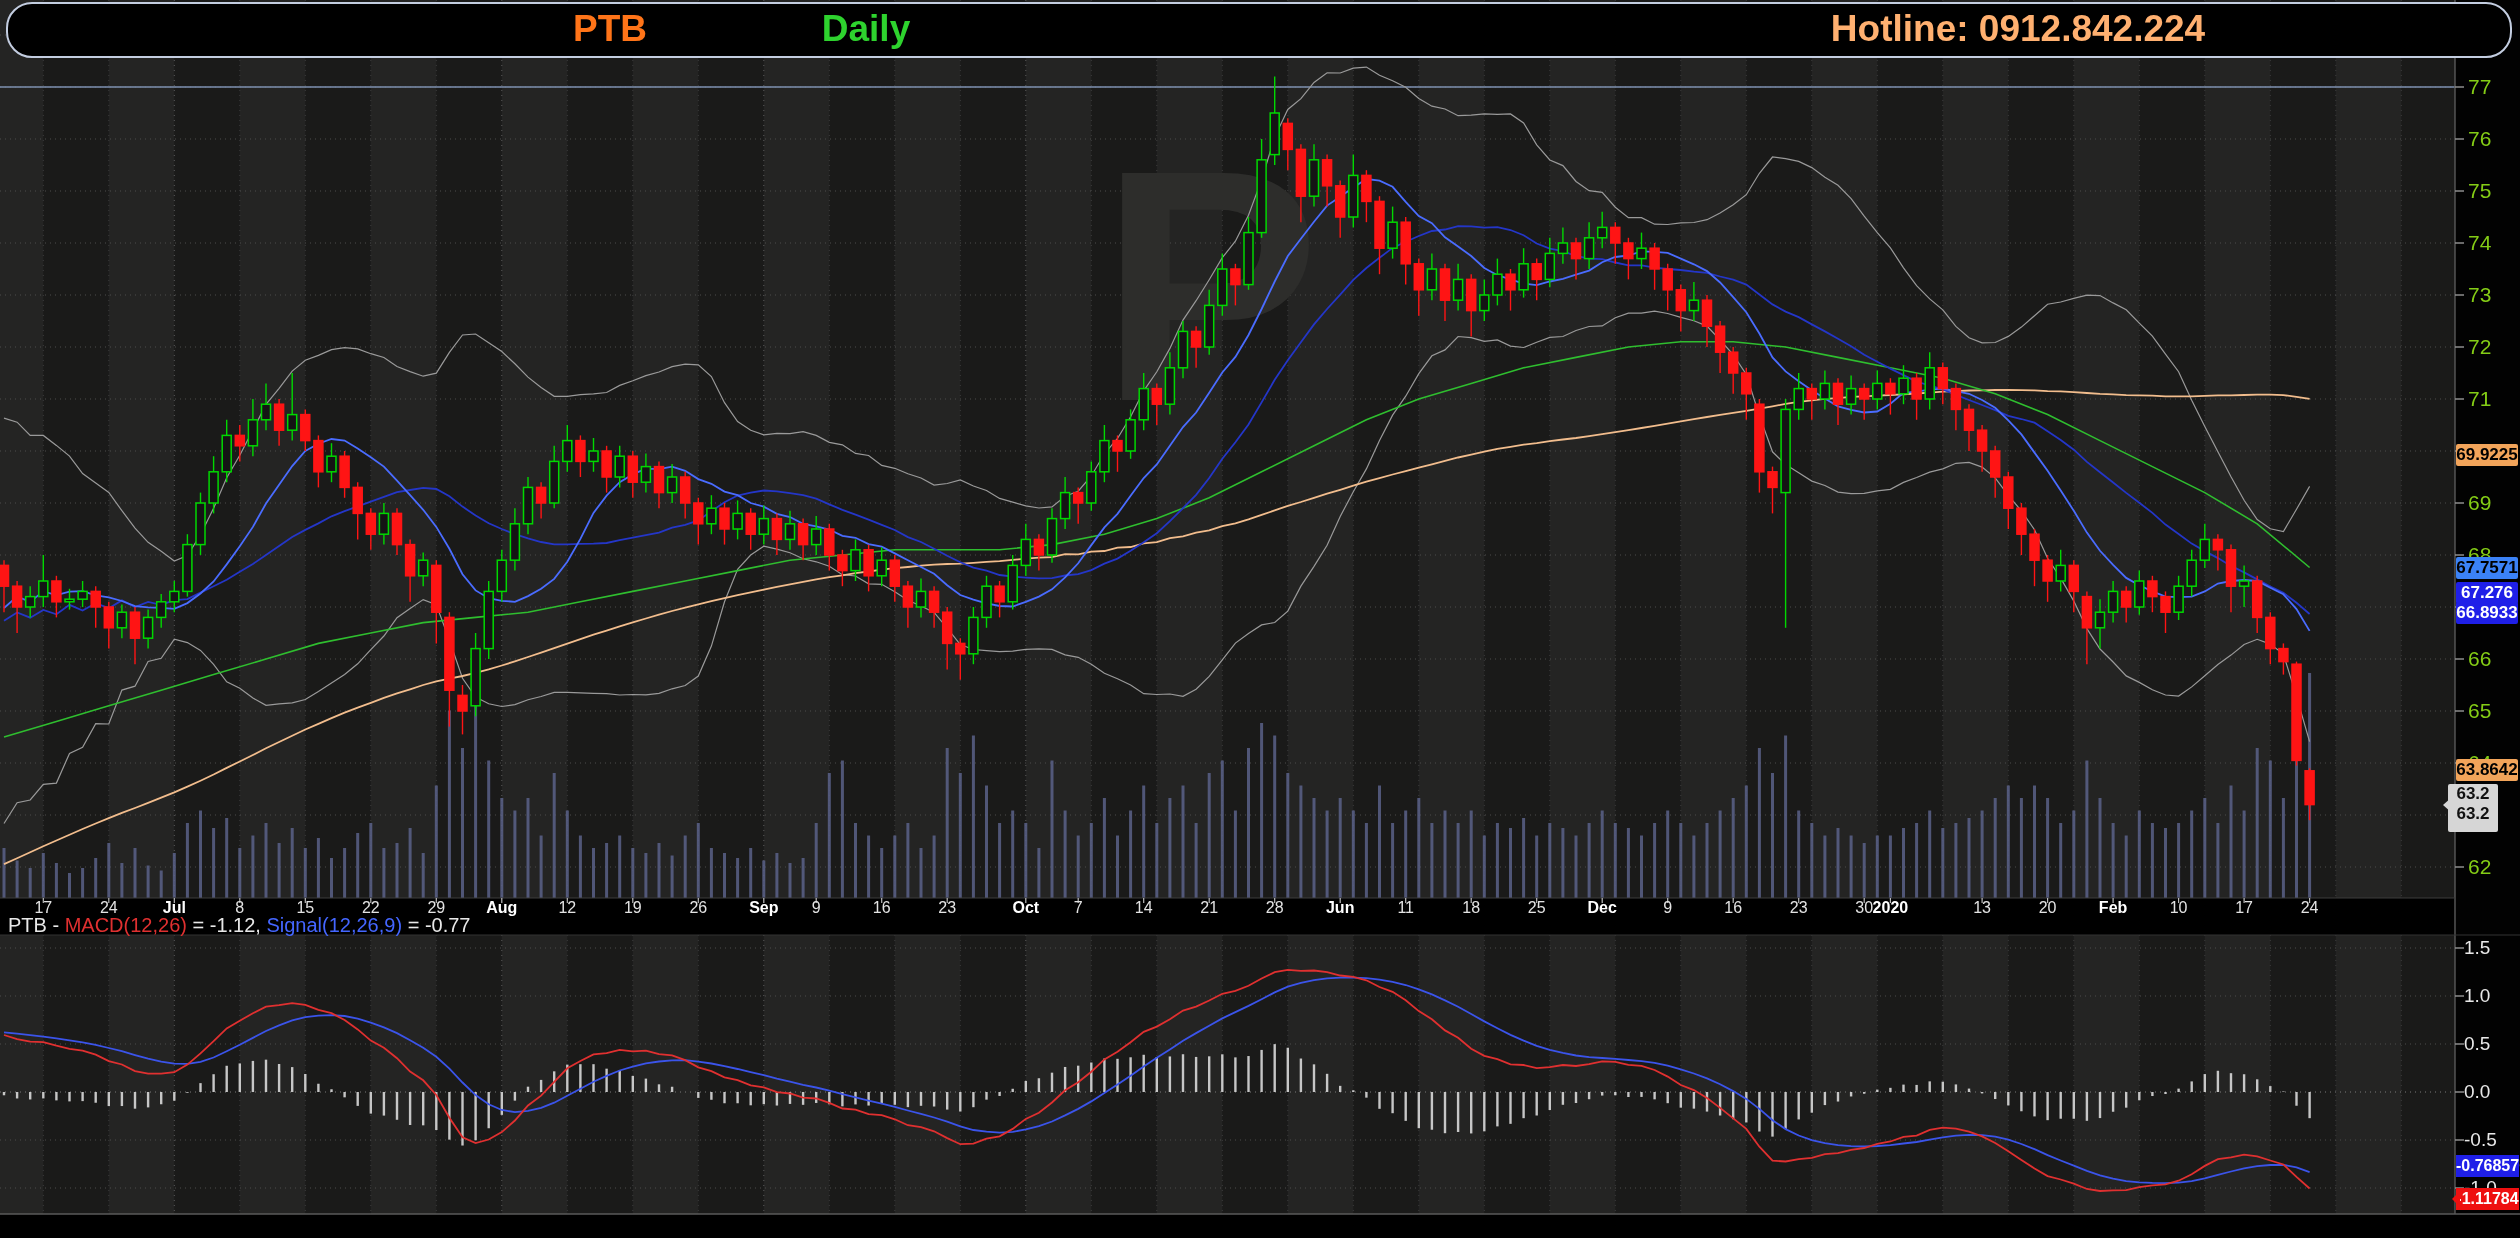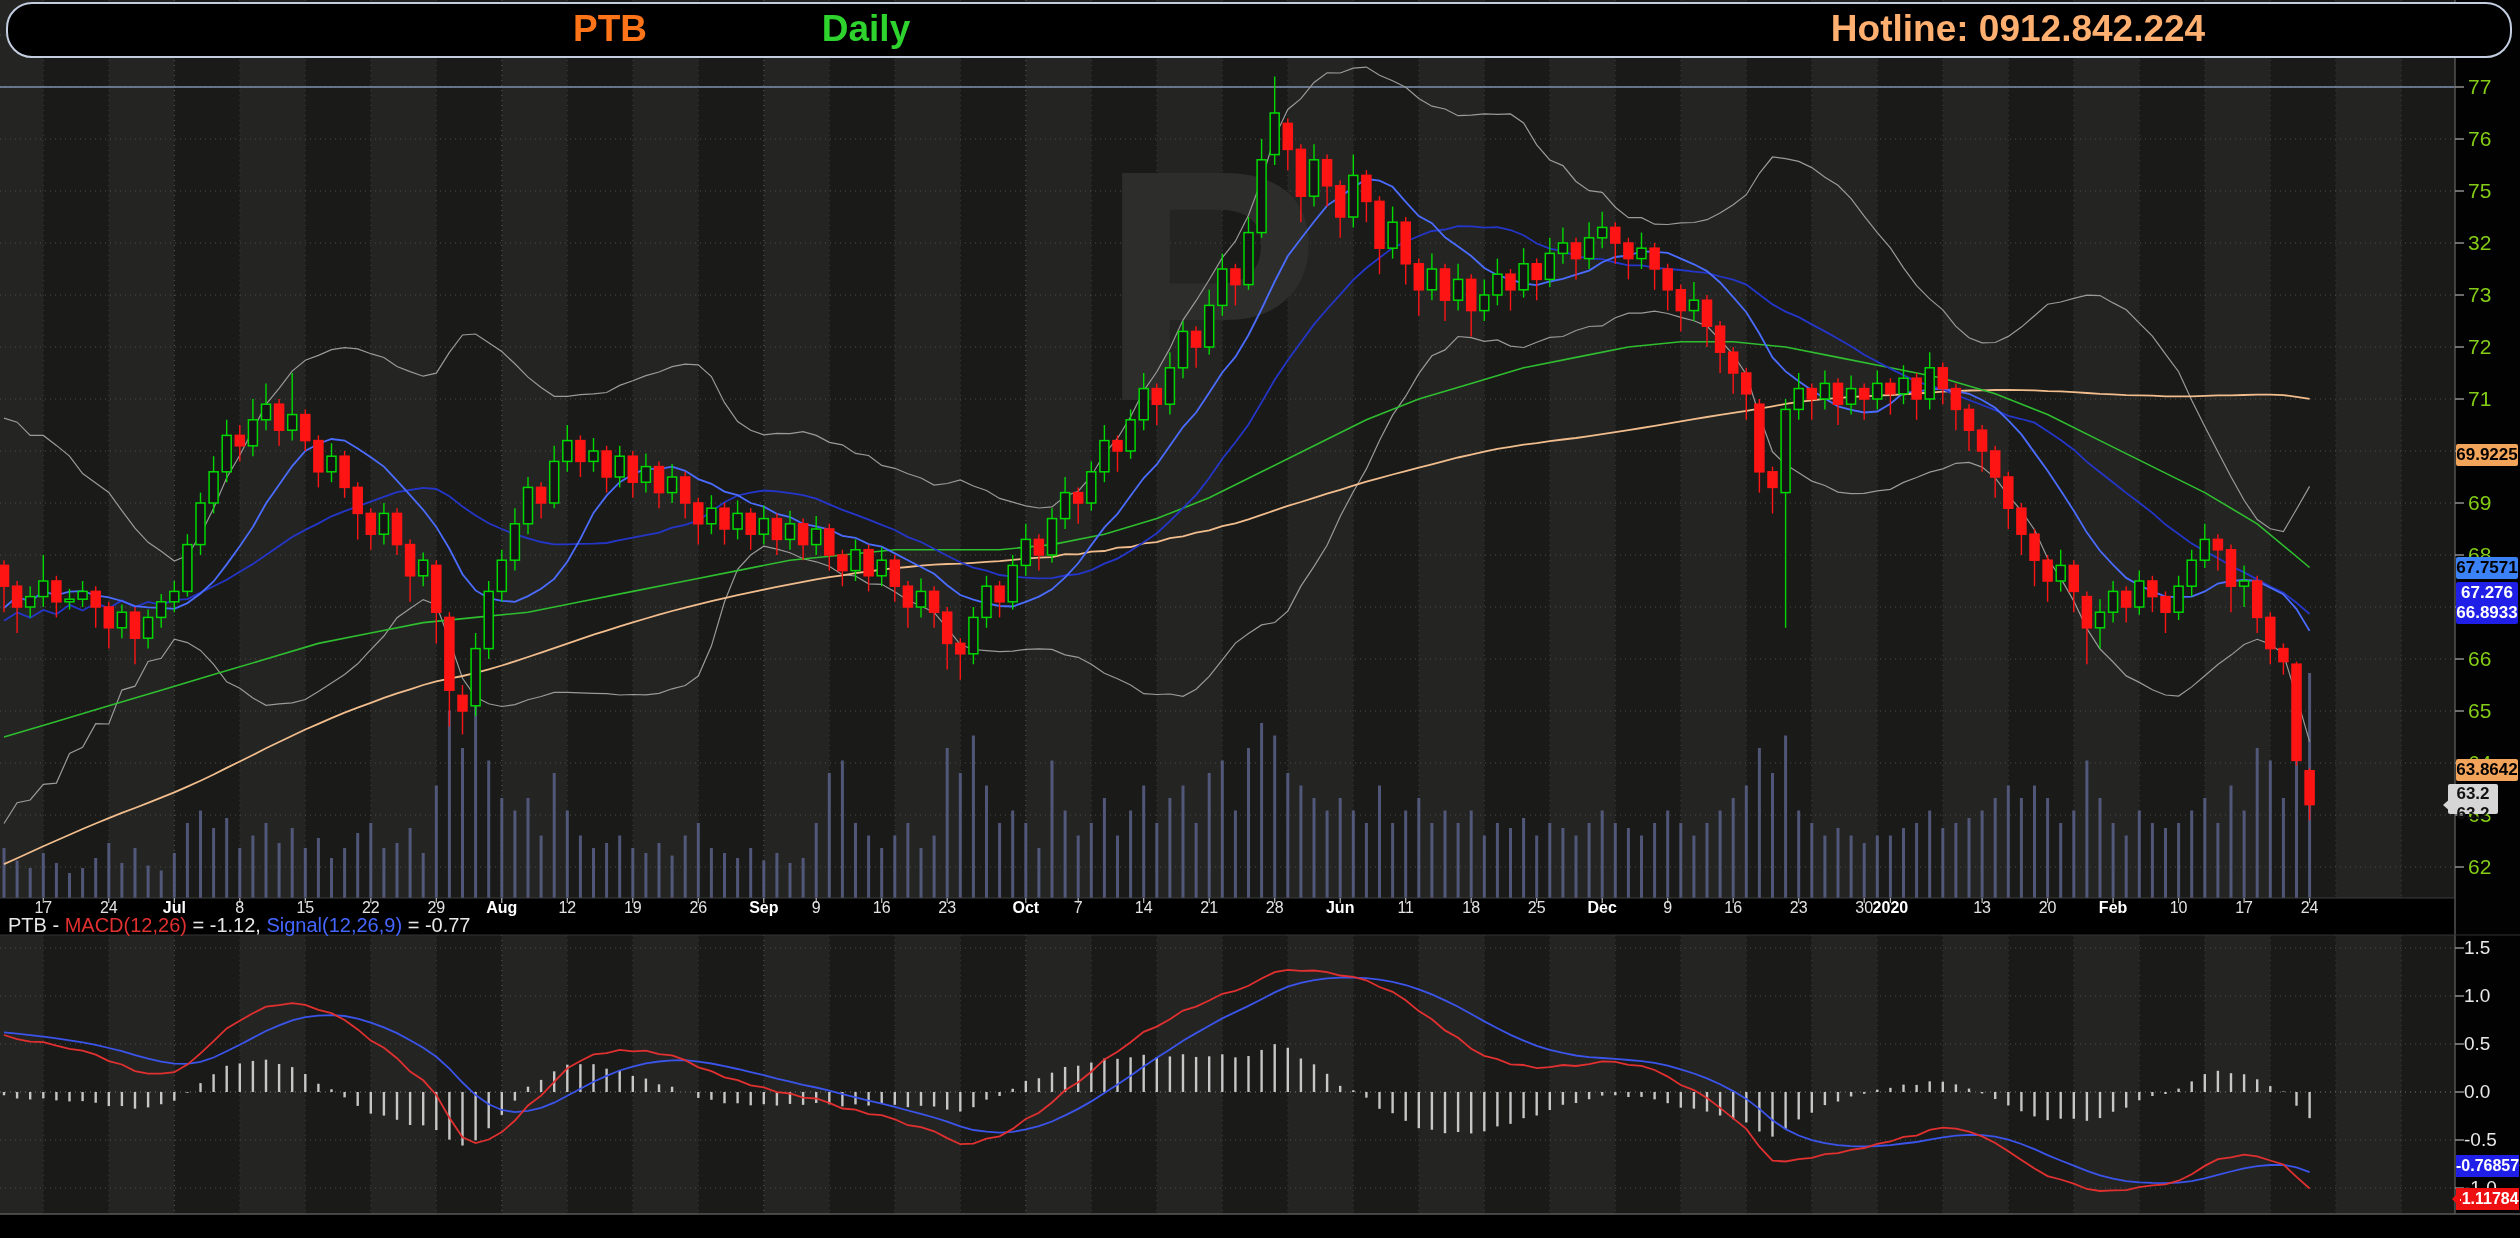--- a/index.html
+++ b/index.html
@@ -9,21 +9,21 @@
   #overlays{position:absolute;left:0;top:0;width:100%;height:100%;z-index:2;pointer-events:none;}
   .axis-label{position:absolute;color:#84cc16;font-size:21px;line-height:24px;}
   .macd-axis-label{position:absolute;color:#e8e8e8;font-size:19px;line-height:22px;}
   .date-label{position:absolute;top:899px;color:#e3e3e3;font-size:16px;line-height:17px;transform:translateX(-50%);white-space:nowrap;}
   .date-label.bold{font-weight:bold;color:#fff;}
   .tag{position:absolute;left:2456px;width:62px;height:22px;line-height:22px;text-align:center;
        font-size:17px;font-weight:bold;border-radius:2px;}
   .macd-tag{position:absolute;left:2456px;width:63px;height:22px;line-height:22px;text-align:center;
        font-size:16px;font-weight:bold;color:#fff;}
   .macd-tag.arrow:before{content:"";position:absolute;left:-12px;top:3px;border:8px solid transparent;border-right-color:inherit;}
-  #last-tag{position:absolute;left:2448px;width:50px;height:30px;background:#d6d6d6;color:#111;
+  #last-tag{position:absolute;left:2448px;width:50px;height:48px;background:#d6d6d6;color:#111;
        font-size:17px;font-weight:bold;text-align:center;border-radius:2px;z-index:3;}
   #last-tag div{line-height:20px;}
   #last-tag:before{content:"";position:absolute;left:-13px;top:13px;border:8px solid transparent;border-right:9px solid #d6d6d6;}
   #header-bar{position:absolute;left:6px;top:2px;width:2502px;height:52px;background:#000;
        border:2px solid #c3cde0;border-radius:26px;z-index:4;}
   #header-bar span{position:absolute;top:0;line-height:50px;transform:translateX(-50%);white-space:nowrap;font-weight:bold;}
   #hdr-symbol{left:602px;font-size:37px;color:#ff7418;}
   #hdr-timeframe{left:858px;font-size:37px;color:#2ed32e;}
   #hdr-site{left:1350px;font-size:39px;color:#ffff00;}
   #hdr-hotline{left:2010px;font-size:37px;color:#ffb070;}
@@ -975,21 +975,21 @@
     <div id="macd-strip"><span>PTB - </span><span class="seg-macd">MACD(12,26)</span><span> = -1.12, </span><span class="seg-signal">Signal(12,26,9)</span><span> = -0.77</span></div>
 
     <div id="last-tag" style="top: 783.6px;">
       <div>63.2</div>
       <div>63.2</div>
     </div>
   <div class="axis-label" style="left: 2468px; top: 23px;">78</div>
       <div class="axis-label" style="left: 2468px; top: 75px;">77</div>
       <div class="axis-label" style="left: 2468px; top: 127px;">76</div>
       <div class="axis-label" style="left: 2468px; top: 179px;">75</div>
-      <div class="axis-label" style="left: 2468px; top: 231px;">32</div>
+      <div class="axis-label" style="left: 2468px; top: 231px;">74</div>
       <div class="axis-label" style="left: 2468px; top: 283px;">73</div>
       <div class="axis-label" style="left: 2468px; top: 335px;">72</div>
       <div class="axis-label" style="left: 2468px; top: 387px;">71</div>
       <div class="axis-label" style="left: 2468px; top: 439px;">70</div>
       <div class="axis-label" style="left: 2468px; top: 491px;">69</div>
       <div class="axis-label" style="left: 2468px; top: 543px;">68</div>
       <div class="axis-label" style="left: 2468px; top: 595px;">67</div>
       <div class="axis-label" style="left: 2468px; top: 647px;">66</div>
       <div class="axis-label" style="left: 2468px; top: 699px;">65</div>
       <div class="axis-label" style="left: 2468px; top: 751px;">64</div>

